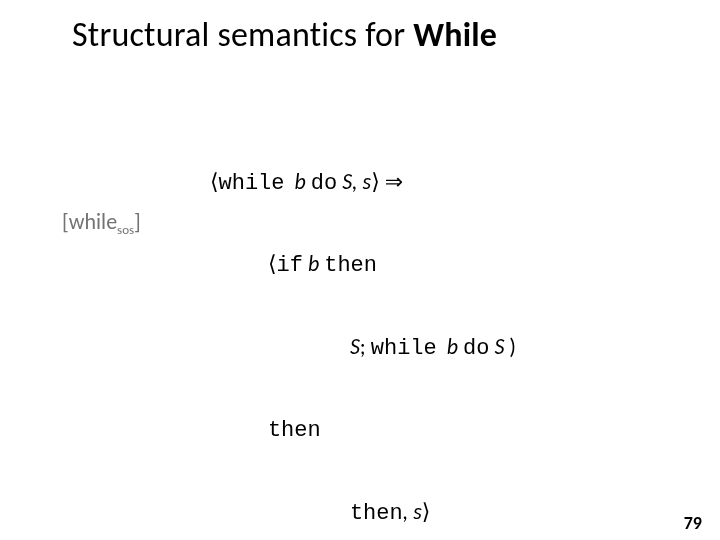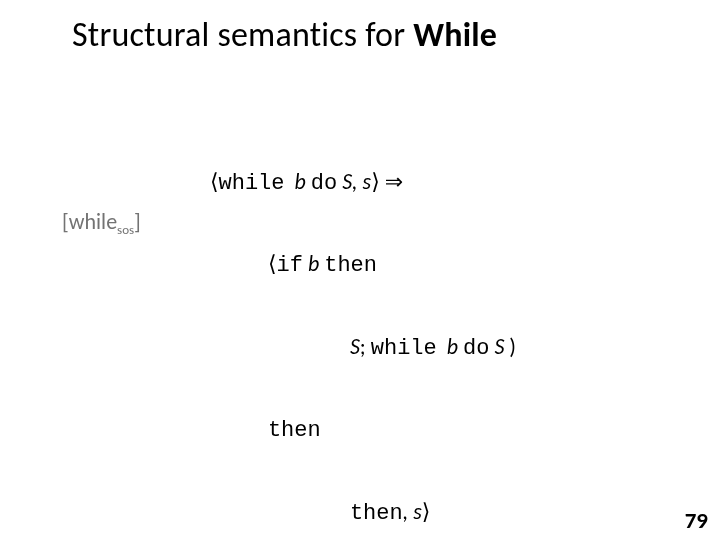--- a/index.html
+++ b/index.html
@@ -37,22 +37,22 @@
     line-height: 1.22;
   }
   .tt { font-family: "Courier New", Courier, monospace; }
   .it { font-style: italic; font-family: Calibri, "Segoe UI", Arial, sans-serif; }
   .row { white-space: pre; }
   .indent1 { margin-left: 58px; }
   .indent2 { margin-left: 140px; }
   .page-num {
     position: absolute;
     bottom: 6px;
-    right: 12px;
-    font-size: 23px;
+    right: 18px;
+    font-size: 18px;
     font-weight: 700;
     color: #000;
   }
 </style>
 </head>
 <body>
 
 <div class="title">
   <span>Structural semantics for </span><span class="bold">While</span>
 </div>

